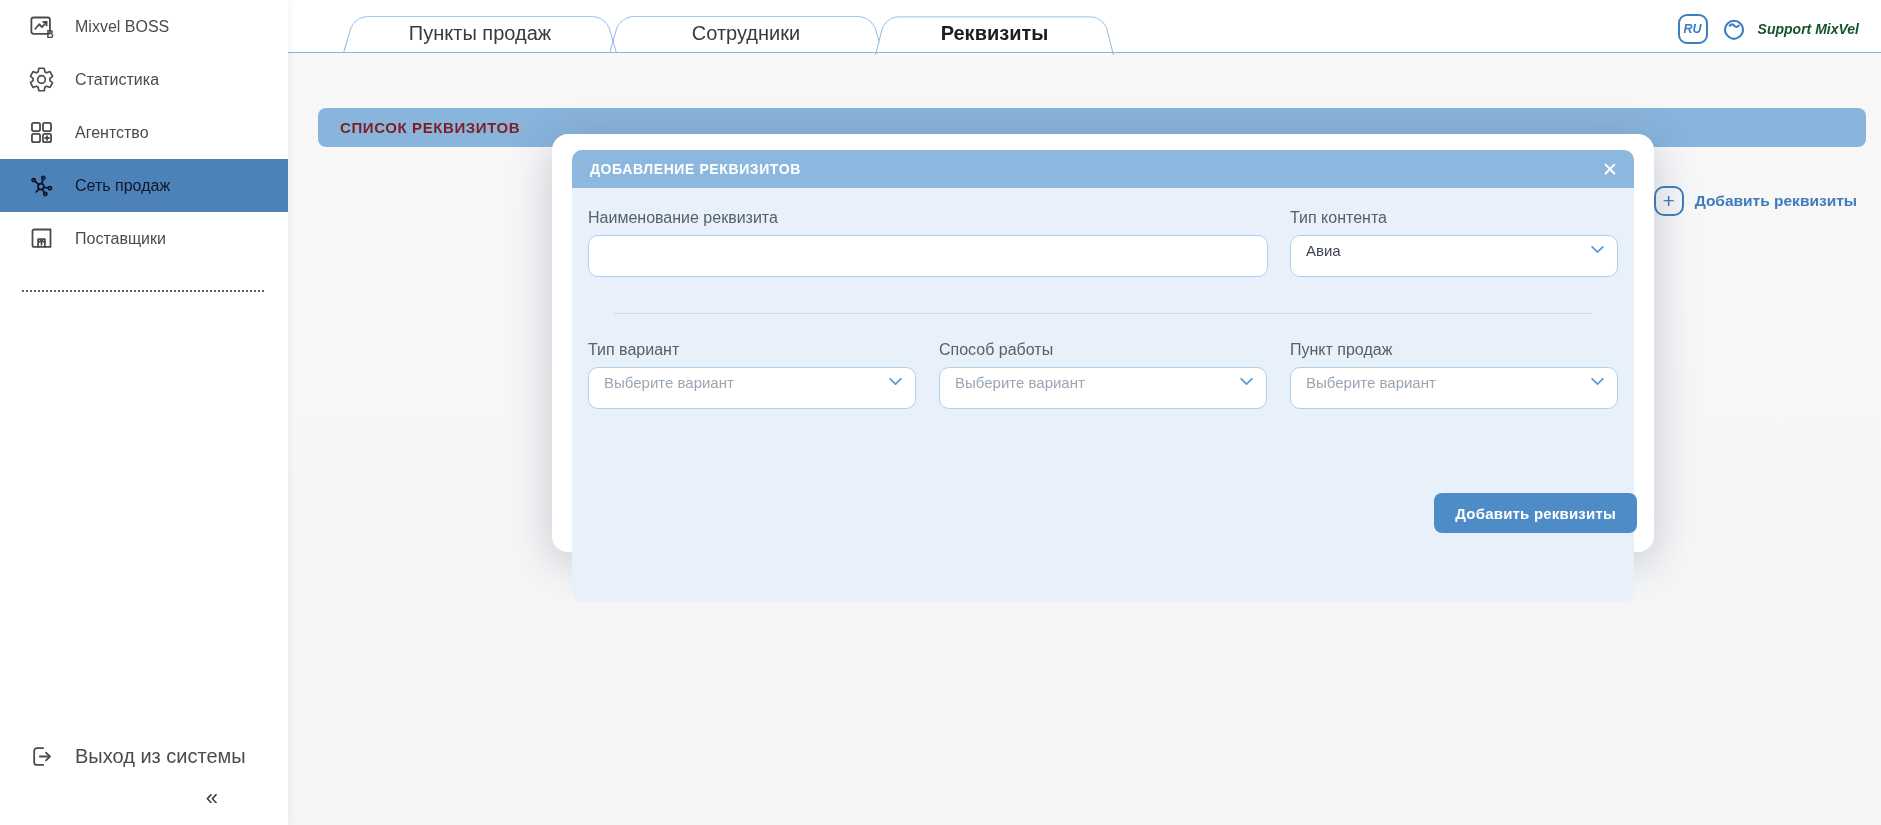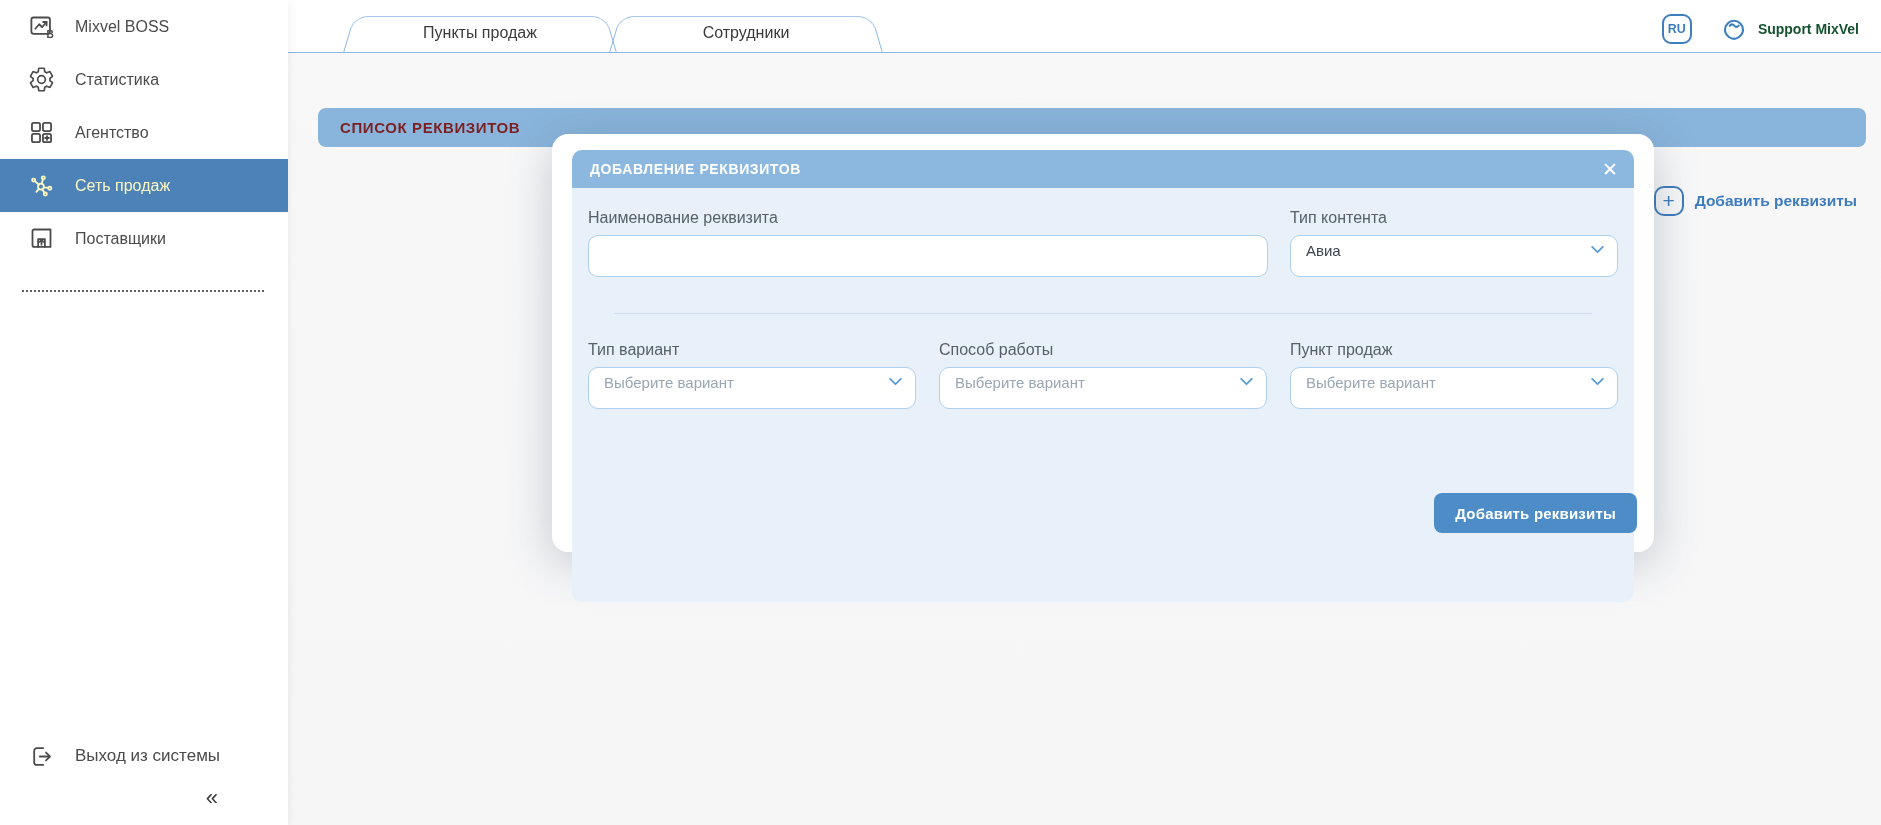--- a/index.html
+++ b/index.html
@@ -6,45 +6,45 @@
   html,body { width:1881px; height:825px; overflow:hidden; background:#fff;
     font-family:"Liberation Sans", sans-serif; }
   body { position:relative; }
 
   
   .sidebar { position:absolute; left:0; top:0; width:288px; height:825px; background:#fff;
     z-index:40; box-shadow:2px 0 8px rgba(0,0,0,.05); }
   .side-item { height:53px; display:flex; align-items:center; gap:19px; padding-left:26px;
     color:#4b4b4b; font-size:16px; cursor:pointer; }
   .side-item .ic { width:30px; height:30px; display:flex; align-items:center; justify-content:center; flex:0 0 30px; }
-  .side-item.active { background:#4c82b7; color:#fef9c3; }
+  .side-item.active { background:#4c82b7; color:#0f172a; }
   .side-divider { border-top:2px dotted #5f5f5f; width:242px; margin:25px 0 0 22px; }
   .side-logout { position:absolute; left:26px; bottom:54px; display:flex; align-items:center; gap:19px;
-    color:#4b4b4b; font-size:17px; cursor:pointer; }
+    color:#4b4b4b; font-size:20px; cursor:pointer; }
   .side-logout .ic { width:30px; height:30px; display:flex; align-items:center; justify-content:center; }
   .side-collapse { position:absolute; right:70px; bottom:14px; font-size:22px; color:#3d3d3d; cursor:pointer; }
 
   
   .main { position:absolute; left:288px; top:0; right:0; bottom:0; background:linear-gradient(#ffffff,#fdfdfd); }
   .content-dim { position:absolute; left:0; top:53px; right:0; bottom:0; background:rgba(90,100,110,.045); z-index:5; }
 
   
   .tabs-row { position:absolute; left:0; top:0; right:0; height:53px; z-index:20; background:#fff; }
   .underline { position:absolute; left:0; bottom:0; right:0; height:1.5px; background:#8ab6e3; z-index:2; }
   .tabs { position:absolute; left:67px; bottom:0; display:flex; gap:16px; align-items:flex-end; z-index:1; }
   .tab { position:relative; height:40px; display:flex; align-items:center; justify-content:center;
-    font-size:16px; color:#3a3a3a; cursor:pointer; z-index:1; }
+    font-size:20px; color:#3a3a3a; cursor:pointer; z-index:1; }
   .tab::before { content:""; position:absolute; top:0; bottom:0; left:-12px; right:-12px; z-index:-1;
     border:1.5px solid #8ab6e3; border-bottom:none; border-radius:15px 15px 0 0;
     transform:perspective(26px) rotateX(3.2deg); transform-origin:bottom center; background:transparent; }
   .tab.active { font-weight:bold; color:#1e1e1e; z-index:3; }
   .tab.active::before { background:#fff; bottom:-2px; }
   .t1 { width:250px; } .t2 { width:280px; } .t3 { width:250px; } .t4 { width:215px; }
 
-  .top-right { position:absolute; right:22px; top:14px; display:flex; align-items:center; gap:27px; z-index:3; }
+  .top-right { position:absolute; right:22px; top:14px; display:flex; align-items:center; gap:11px; z-index:3;font-style:italic; }
   .lang-badge { width:30px; height:30px; border:2px solid #3d7ec1; border-radius:9px; color:#3d7ec1;
     font-size:12.5px; font-weight:bold; display:flex; align-items:center; justify-content:center; cursor:pointer; }
   .support { display:flex; align-items:center; gap:9px; cursor:pointer; }
   .support .lbl { color:#14532d; font-size:14px; font-weight:bold; }
 
   
   .list-bar { position:absolute; left:30px; top:108px; width:1548px; height:39px; background:#8cb8e0;
     border-radius:8px; z-index:1; display:flex; align-items:center; }
   .list-bar span { color:#7f1d1d; font-weight:bold; font-size:15px; letter-spacing:.6px; padding-left:22px; }
   .add-link { position:absolute; top:186px; right:24px; display:flex; align-items:center; gap:11px;
@@ -166,20 +166,23 @@
 <div class="main">
 
   <div class="tabs-row">
     <div class="tabs">
       <div class="tab t1">
         <span>Пункты продаж</span>
       </div>
       <div class="tab t3">
         <span>Сотрудники</span>
       </div>
+      <div class="tab t4 active">
+        <span>Реквизиты</span>
+      </div>
     </div>
     <div class="underline"></div>
     <div class="top-right">
       <div class="lang-badge">RU</div>
       <div class="support">
         <span>
           <svg width="30" height="30" viewBox="0 0 24 24" fill="none" stroke="#3d7ec1" stroke-width="1.7" stroke-linecap="round">
             <path d="M4.8 12.6a7.2 7.2 0 1 1 14.4 0c0 3-1.6 4.6-3.2 5.8a6.6 6.6 0 0 1-8 0c-1.6-1.2-3.2-2.8-3.2-5.8z"></path>
             <path d="M8.6 9.4c1.2-1.4 2.5-1.4 3.6-.1s2.4 1.3 3.5 0"></path>
           </svg>

